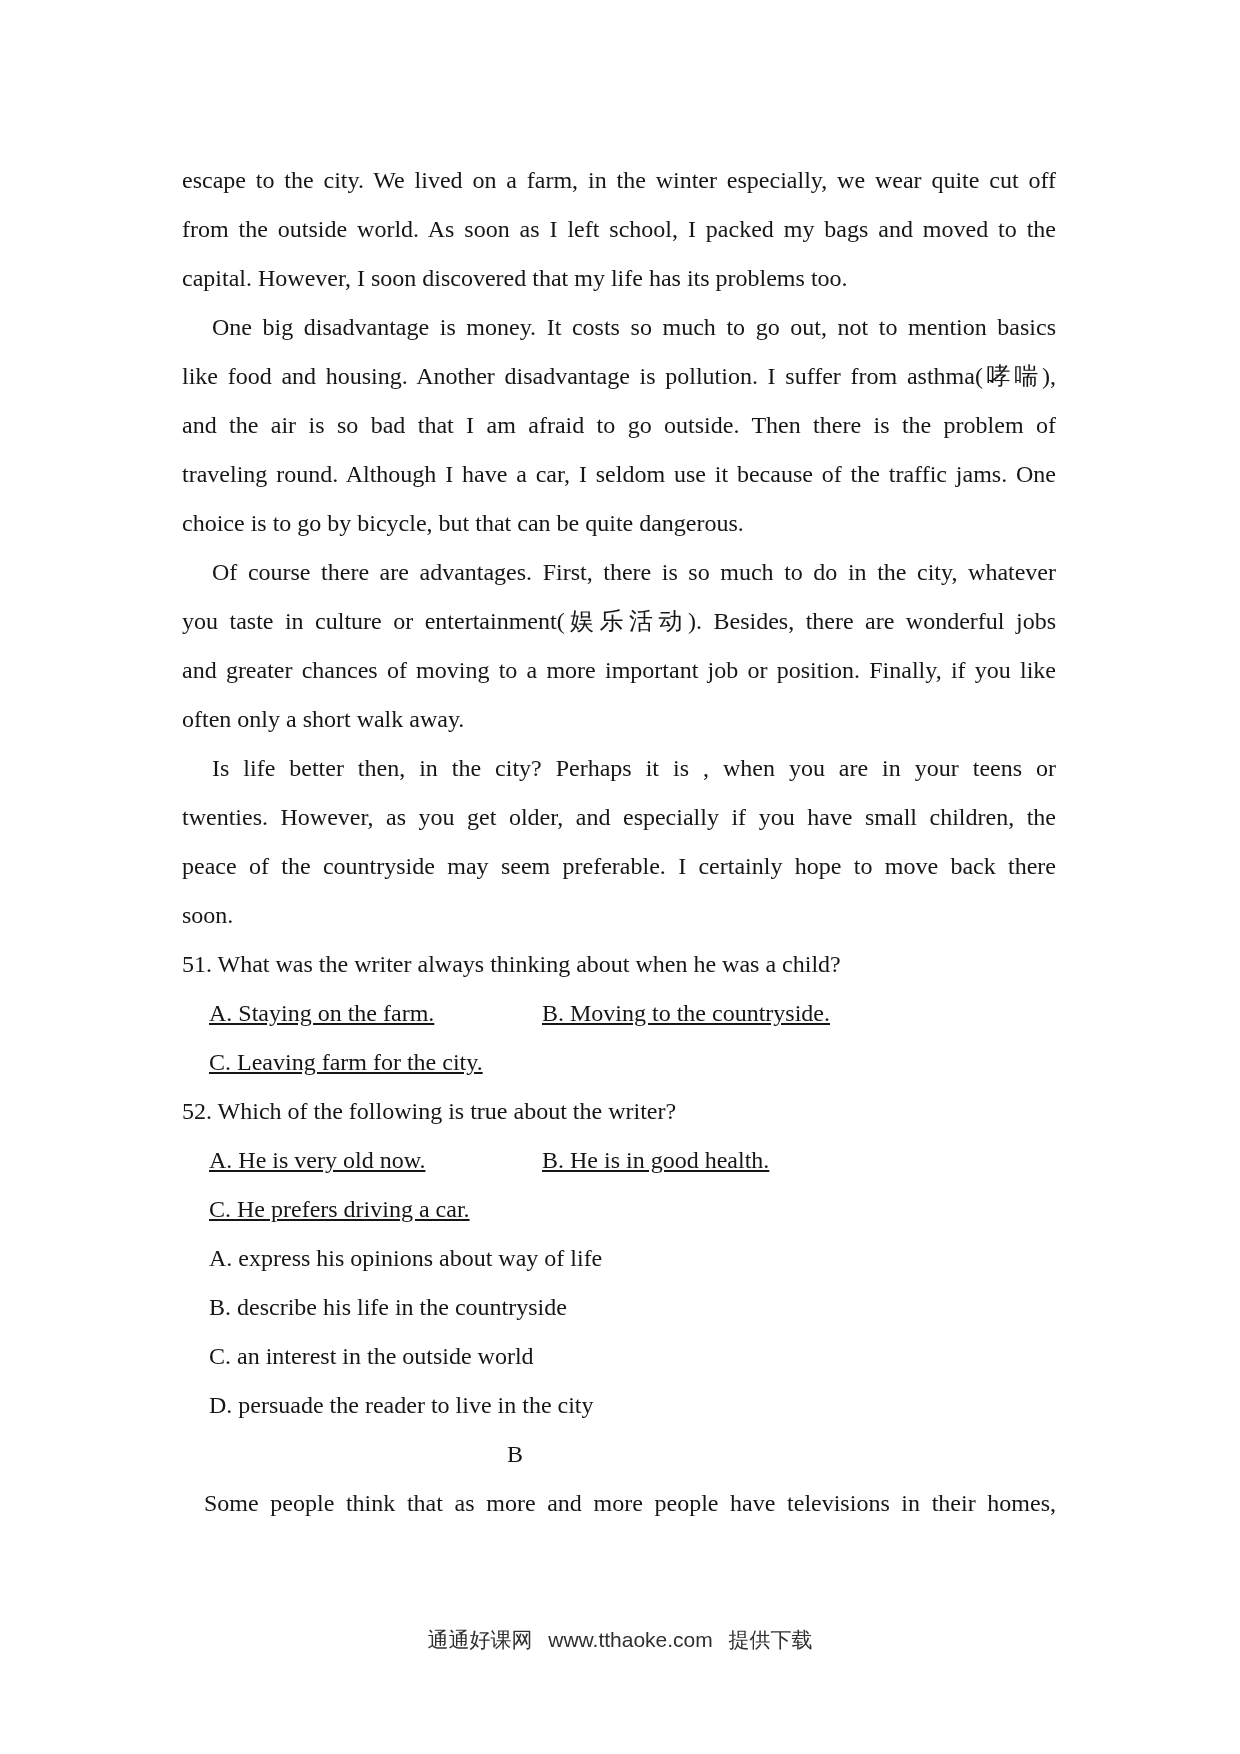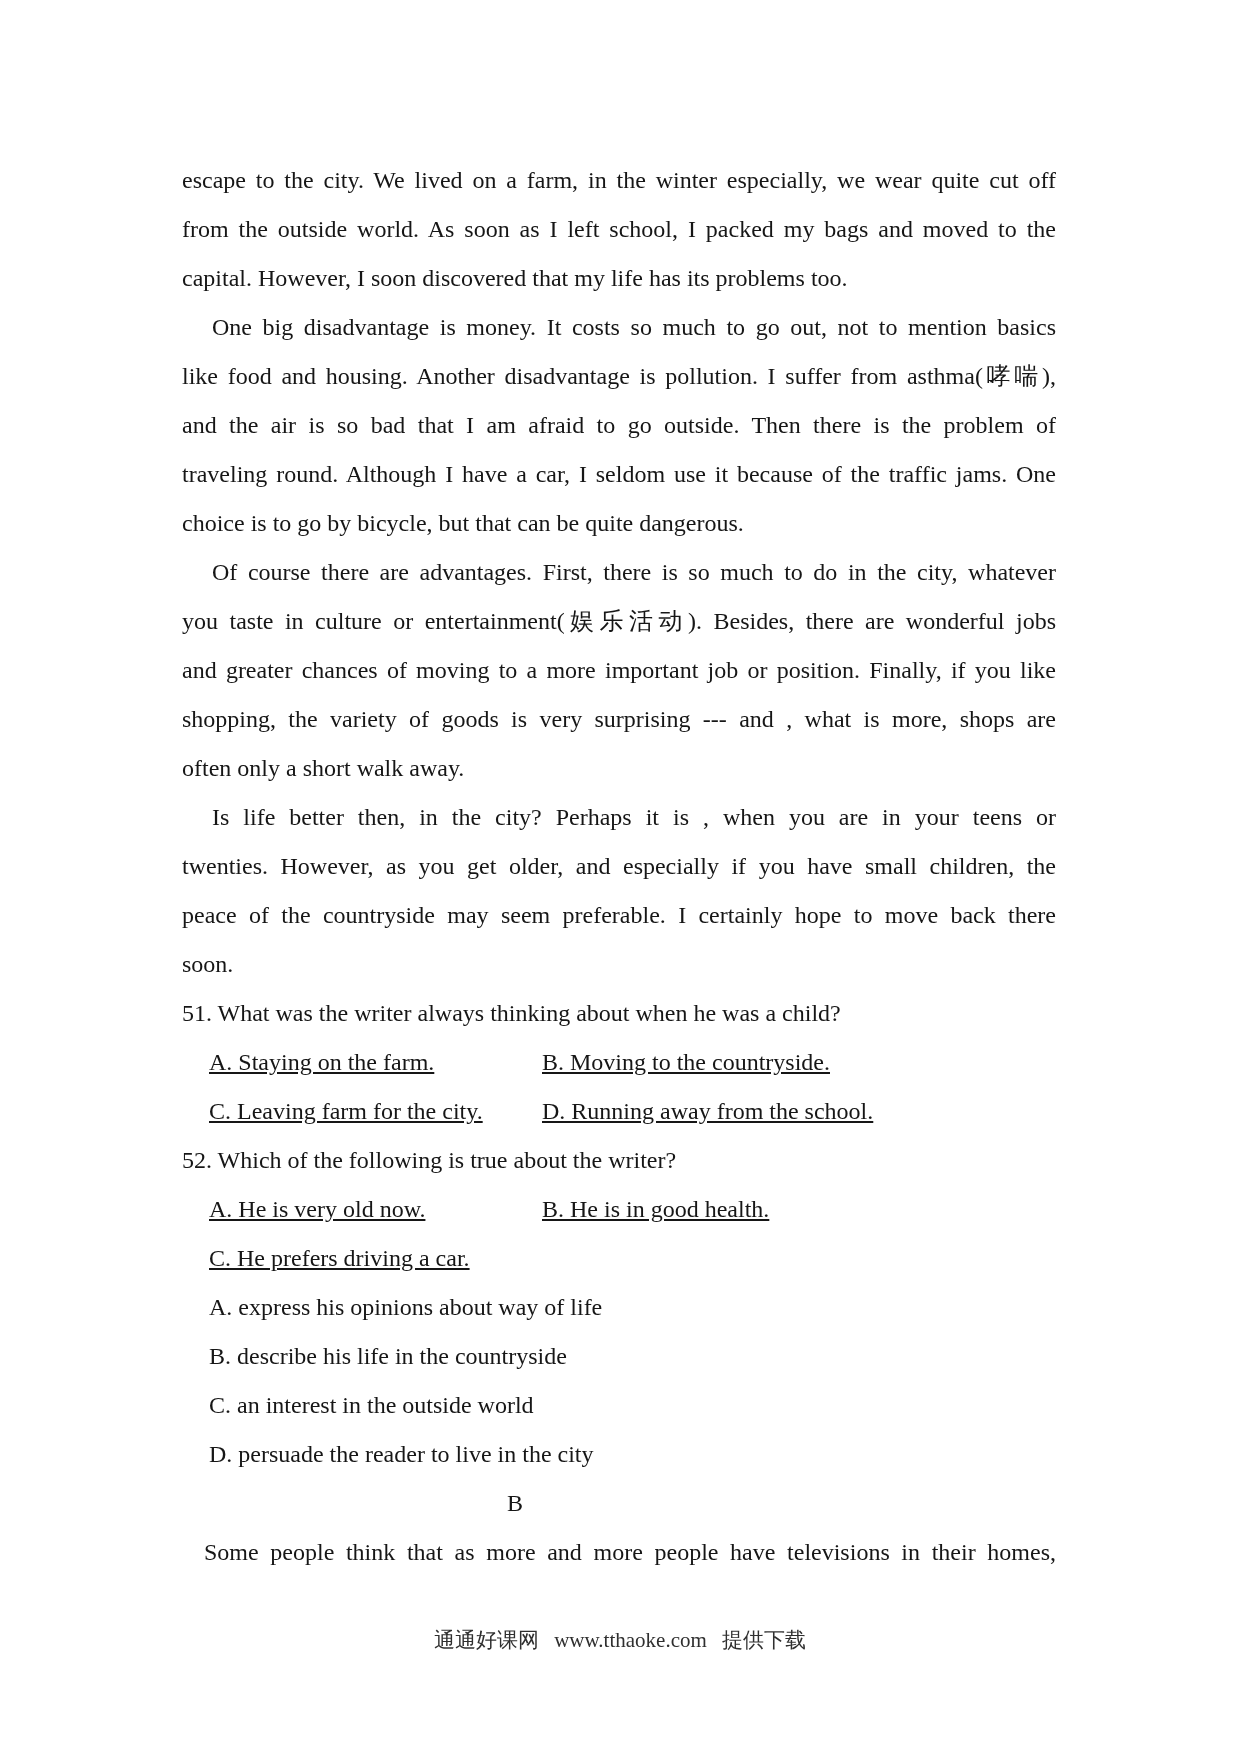--- a/index.html
+++ b/index.html
@@ -40,21 +40,21 @@
   .optline { padding-left: 27px; }
   .seclabel { padding-left: 325px; }
   .footer {
     position: absolute;
     top: 1626px;
     left: 0;
     width: 1240px;
     height: 28px;
     line-height: 28px;
     text-align: center;
-    font-family: Liberation Serif, serif;
+    font-family: Liberation Sans, sans-serif;
     font-size: 21px;
     color: #2f2f2f;
     word-spacing: 10px;
   }
 </style>
 </head>
 <body>
 
 <div class="doc">
 
@@ -64,36 +64,34 @@
 
   <div class="ln j ind">One big disadvantage is money. It costs so much to go out, not to mention basics</div>
   <div class="ln j">like food and housing. Another disadvantage is pollution. I suffer from asthma(哮喘),</div>
   <div class="ln j">and the air is so bad that I am afraid to go outside. Then there is the problem of</div>
   <div class="ln j">traveling round. Although I have a car, I seldom use it because of the traffic jams. One</div>
   <div class="ln">choice is to go by bicycle, but that can be quite dangerous.</div>
 
   <div class="ln j ind">Of course there are advantages. First, there is so much to do in the city, whatever</div>
   <div class="ln j">you taste in culture or entertainment(娱乐活动). Besides, there are wonderful jobs</div>
   <div class="ln j">and greater chances of moving to a more important job or position. Finally, if you like</div>
-  <div class="ln j">shopping, the variety of goods is very surprising --- and , what is more, shops are</div>
   <div class="ln">often only a short walk away.</div>
 
   <div class="ln j ind">Is life better then, in the city? Perhaps it is , when you are in your teens or</div>
   <div class="ln j">twenties. However, as you get older, and especially if you have small children, the</div>
   <div class="ln j">peace of the countryside may seem preferable. I certainly hope to move back there</div>
   <div class="ln">soon.</div>
 
   <div class="ln">51. What was the writer always thinking about when he was a child?</div>
   <div class="ln opts">
     <span class="c1">A. Staying on the farm.</span>
     <span class="c2">B. Moving to the countryside.</span>
   </div>
   <div class="ln opts">
     <span class="c1">C. Leaving farm for the city.</span>
-    <span class="c2">D. Running away from the school.</span>
   </div>
 
   <div class="ln">52. Which of the following is true about the writer?</div>
   <div class="ln opts">
     <span class="c1">A. He is very old now.</span>
     <span class="c2">B. He is in good health.</span>
   </div>
   <div class="ln opts">
     <span class="c1">C. He prefers driving a car.</span>
   </div>

